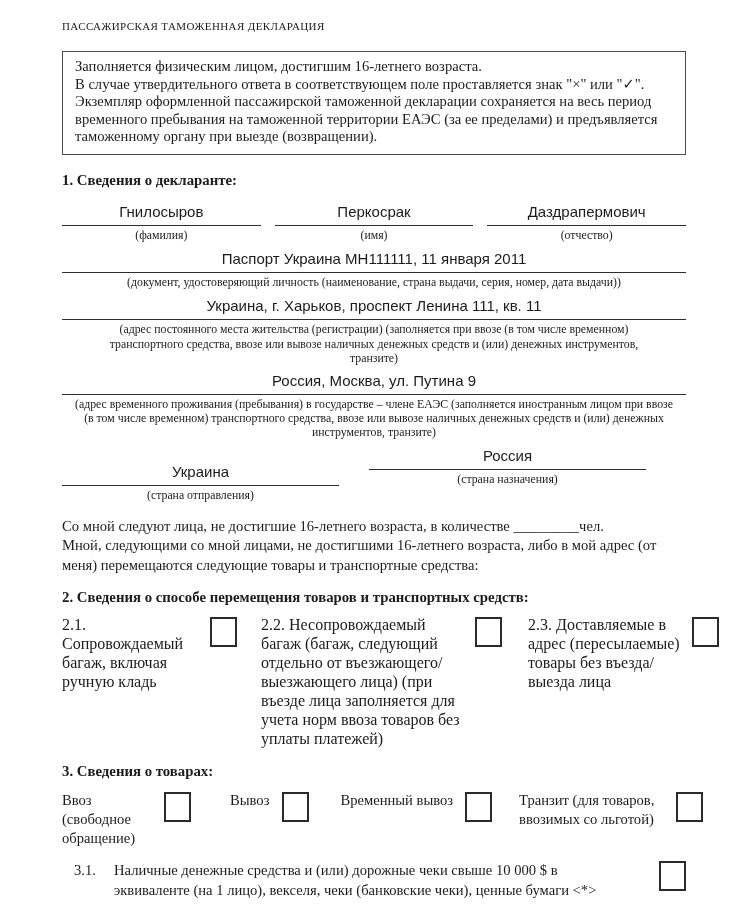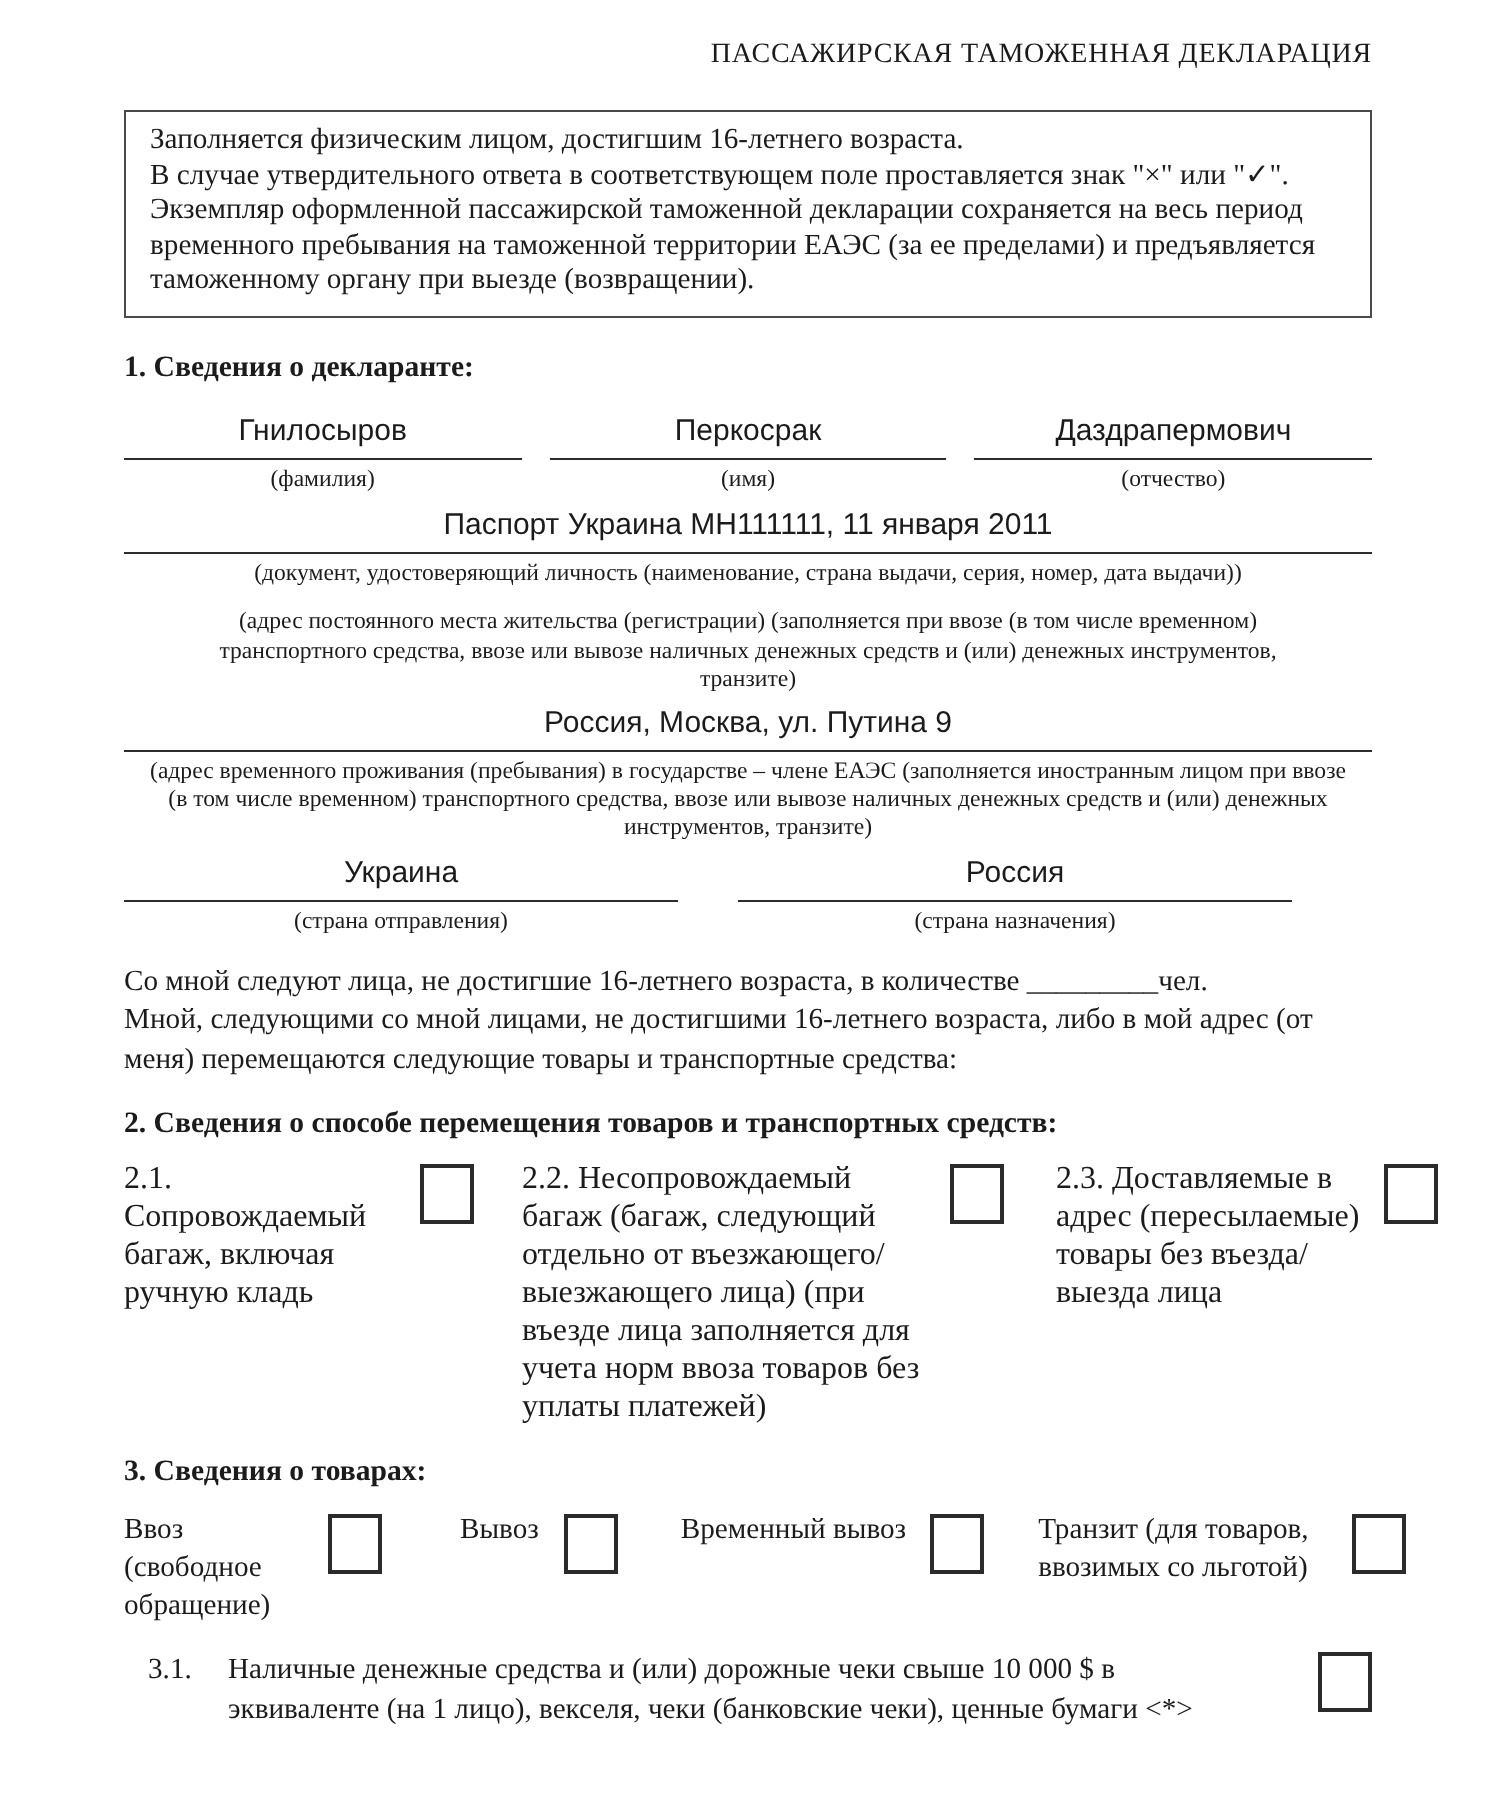--- a/index.html
+++ b/index.html
@@ -3,21 +3,21 @@
 <meta charset="utf-8">
 <style>
   html,body{margin:0;padding:0;background:#fff;}
   body{
     width:748px;height:904px;overflow:hidden;position:relative;
     font-family:"Liberation Serif", serif;color:#1b1b1b;
     -webkit-font-smoothing:antialiased;
   }
   .page{padding:0 62px;}
   .title{
-    text-align:right;font-size:14px;letter-spacing:.4px;
+    text-align:left;font-size:11px;letter-spacing:.4px;
     margin-top:20px;font-weight:400;
   }
   .intro-box{
     border:1px solid #4a4a4a;margin-top:19px;padding:6px 0 8px 12px;
     font-size:14.6px;line-height:17.6px;
   }
   .sec-heading{font-weight:bold;font-size:14.8px;margin:0;}
   .h1{margin-top:17px;}
   .field-row{display:flex;margin-top:14px;}
   .field{flex:1;display:flex;flex-direction:column;}
@@ -79,33 +79,34 @@
 
   <div class="field-row" style="margin-top:8px;">
     <div class="field">
       <div class="field-value">Паспорт Украина МН111111, 11 января 2011</div>
       <div class="field-caption">(документ, удостоверяющий личность (наименование, страна выдачи, серия, номер, дата выдачи))</div>
     </div>
   </div>
 
   <div class="field-row" style="margin-top:8px;">
     <div class="field">
+      <div class="field-value">Украина, г. Харьков, проспект Ленина 111, кв. 11</div>
       <div class="field-caption" style="padding:0 26px;">(адрес постоянного места жительства (регистрации) (заполняется при ввозе (в том числе временном) транспортного средства, ввозе или вывозе наличных денежных средств и (или) денежных инструментов, транзите)</div>
     </div>
   </div>
 
   <div class="field-row" style="margin-top:7px;">
     <div class="field">
       <div class="field-value">Россия, Москва, ул. Путина 9</div>
       <div class="field-caption" style="padding:0 12px;">(адрес временного проживания (пребывания) в государстве – члене ЕАЭС (заполняется иностранным лицом при ввозе (в том числе временном) транспортного средства, ввозе или вывозе наличных денежных средств и (или) денежных инструментов, транзите)</div>
     </div>
   </div>
 
   <div class="field-row" style="margin-top:7px;">
-    <div class="field" style="margin-right:16px;">
+    <div class="field" style="margin-right:16px;margin-top:16px;">
       <div class="field-value">Украина</div>
       <div class="field-caption">(страна отправления)</div>
     </div>
     <div class="field" style="margin-right:40px;">
       <div class="field-value">Россия</div>
       <div class="field-caption">(страна назначения)</div>
     </div>
   </div>
 
   <div class="para" style="margin-top:15px;">

